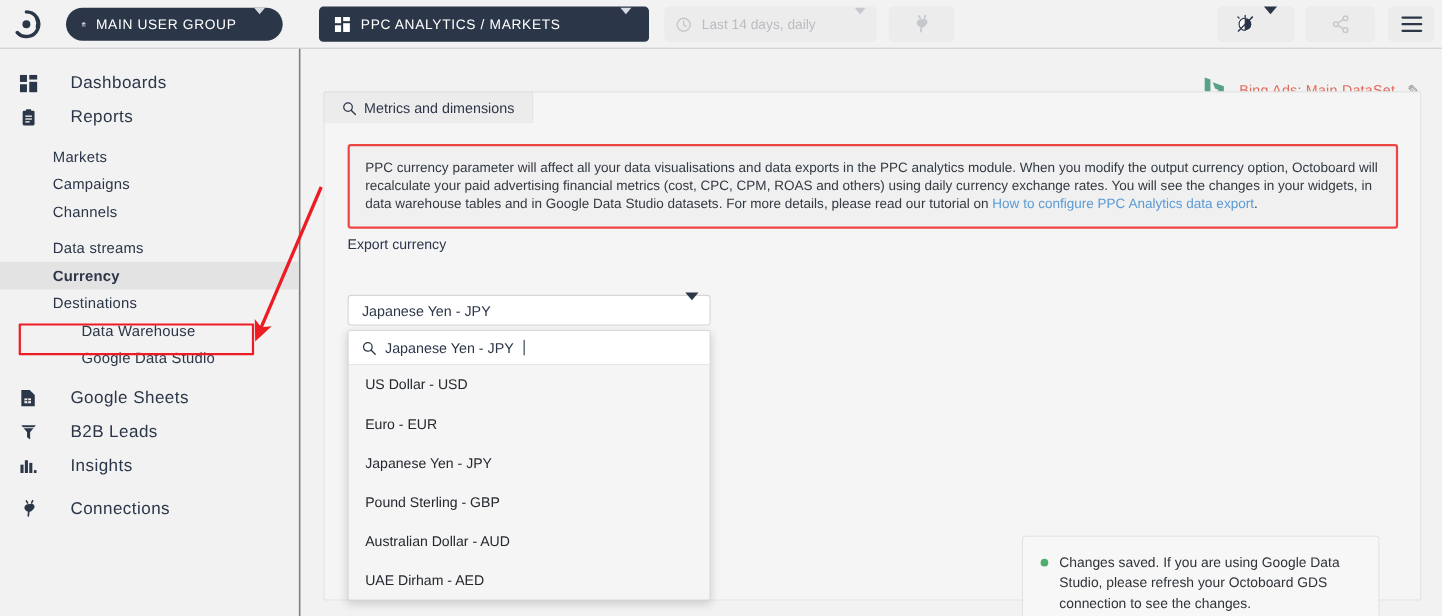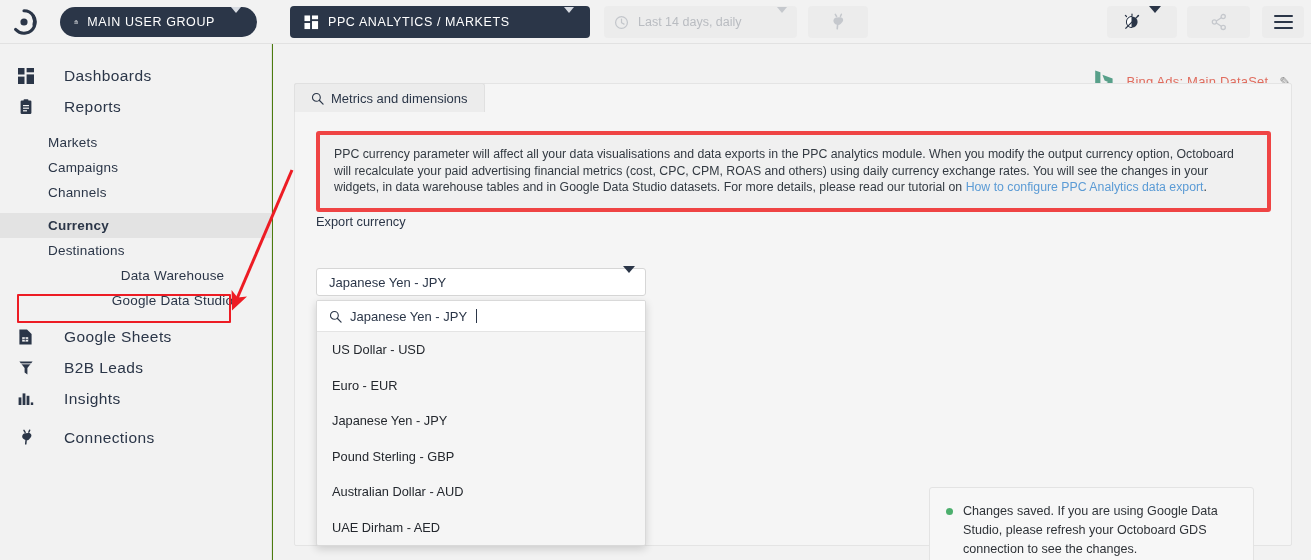--- a/index.html
+++ b/index.html
@@ -2,21 +2,21 @@
 <html><head>
 <meta charset="utf-8">
 <style>
   * { box-sizing: border-box; margin: 0; padding: 0; }
   html, body {
     width: 1311px; height: 560px;
     background: #f2f2f2;
     font-family: "Liberation Sans", sans-serif;
     overflow: hidden;
   }
-  .app { position: relative; width: 1311px; height: 560px; background: #4d7c0f; }
+  .app { position: relative; width: 1311px; height: 560px; background: #404040; }
 
   
   .topbar {
     position: absolute; left: 0; top: 0; width: 1311px; height: 44px;
     background: #f2f2f2; display: flex; align-items: center;
     border-bottom: 1px solid #e2e2e2;
   }
   .logo-wrap { width: 48px; height: 44px; display: flex; align-items: center; justify-content: center; }
   .logo-svg { width: 28px; height: 28px; display: block; }
 
@@ -67,21 +67,21 @@
   .nav-top .tx { margin-left: 20px; font-weight: 500; }
   .nav-top.active { background: #e3e3e3; }
   .nav-sub {
     height: 25px; display: flex; align-items: center; padding-left: 48px;
     font-size: 13.5px; color: #2b3648; cursor: pointer; letter-spacing: .2px;
   }
   .nav-sub.bold { font-weight: bold; text-align: center; }
   .nav-sub.highlight { background: #e3e3e3; }
   .nav-sub2 {
     height: 25px; display: flex; align-items: center; padding-left: 74px;
-    font-size: 13.5px; color: #2b3648; cursor: pointer; letter-spacing: .2px; justify-content: center;
+    font-size: 13.5px; color: #2b3648; cursor: pointer; letter-spacing: .2px;
   }
   .spacer8 { height: 8px; }
 
   
   .main { position: absolute; left: 273px; top: 44px; width: 1038px; height: 516px; background: #f2f2f2; }
 
   .dataset-title {
     position: absolute; right: 20px; top: 25px; display: flex; align-items: center; gap: 11px;
   }
   .dataset-title .dt-text { font-size: 13px; color: #e06c5e; letter-spacing: .2px; }
@@ -93,21 +93,21 @@
   }
   .tabrow { position: absolute; left: 21px; top: 39px; height: 29px; display: flex; }
   .tab {
     height: 29px; background: #ececec; border: 1px solid #e0e0e0; border-bottom: none;
     display: flex; align-items: center; gap: 7px; padding: 0 16px;
     font-size: 13px; color: #2b3648; cursor: pointer; border-radius: 3px 3px 0 0;
   }
 
   .infobox {
     position: absolute; left: 22px; top: 48px; width: 955px;
-    background: #f0f0f0; border: 4px solid #ef4444; border-radius: 3px;
+    background: #f0f0f0; border: 2px solid #ef4444; border-radius: 3px;
     padding: 11px 14px 12px 14px;
     font-size: 12.3px; line-height: 16.5px; color: #333a42;
   }
   .infobox a { color: #5b9bd5; text-decoration: none; }
 
   .field-label { position: absolute; left: 22px; top: 131px; font-size: 12.8px; color: #2b3648; }
 
   .select-box {
     position: absolute; left: 22px; top: 185px; width: 330px; height: 28px;
     background: #ffffff; border: 1px solid #d6d6d6; border-radius: 3px;
@@ -267,20 +267,23 @@
       </div>
     <div class="nav-sub">
         <span>Campaigns</span>
       </div>
     <div class="nav-sub">
         <span>Channels</span>
       </div>
 
     <div class="spacer8"></div>
 
+    <div class="nav-sub">
+        <span>Data streams</span>
+      </div>
     <div class="nav-sub bold highlight">
         <span>Currency</span>
       </div>
     <div class="nav-sub">
         <span>Destinations</span>
       </div>
     <div class="nav-sub2">
         <span>Data Warehouse</span>
       </div>
     <div class="nav-sub2">

